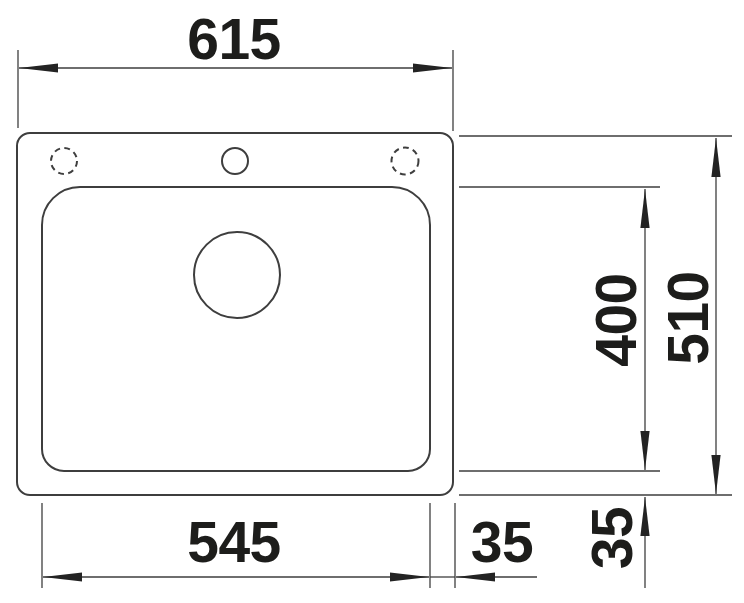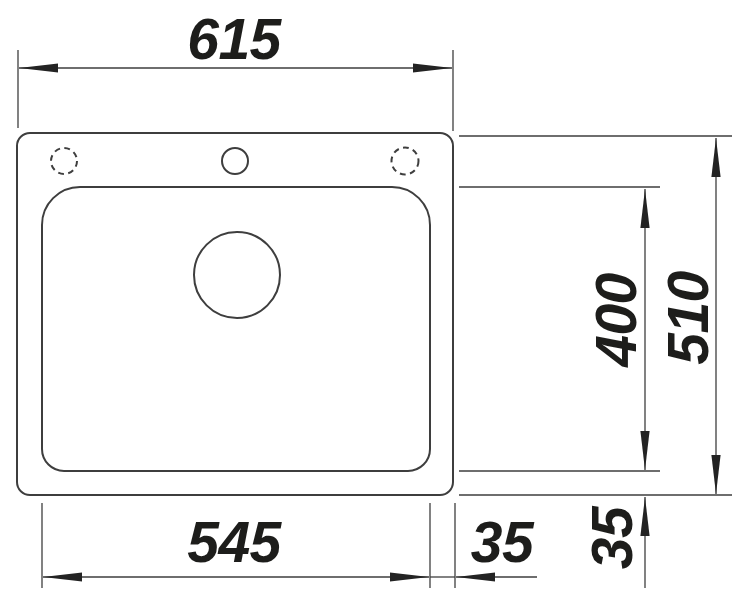--- a/index.html
+++ b/index.html
@@ -2,21 +2,20 @@
 <html><head>
 <meta charset="utf-8">
 <style>
   html,body{margin:0;padding:0;background:#ffffff;}
   .canvas-wrap{
     position:relative;
     width:744px;height:603px;
     background:#ffffff;
     font-family:"Liberation Sans", sans-serif;
     overflow:hidden;
-    font-style:italic;
   }
   svg{display:block;}
   .dim-label{
     font-family:"Liberation Sans", sans-serif;
     font-weight:700;
     font-size:57px;
     letter-spacing:-0.5px;
     fill:#1d1d1b;
   }
   .thin{stroke:#3e3e3e;stroke-width:1.3;fill:none;}

